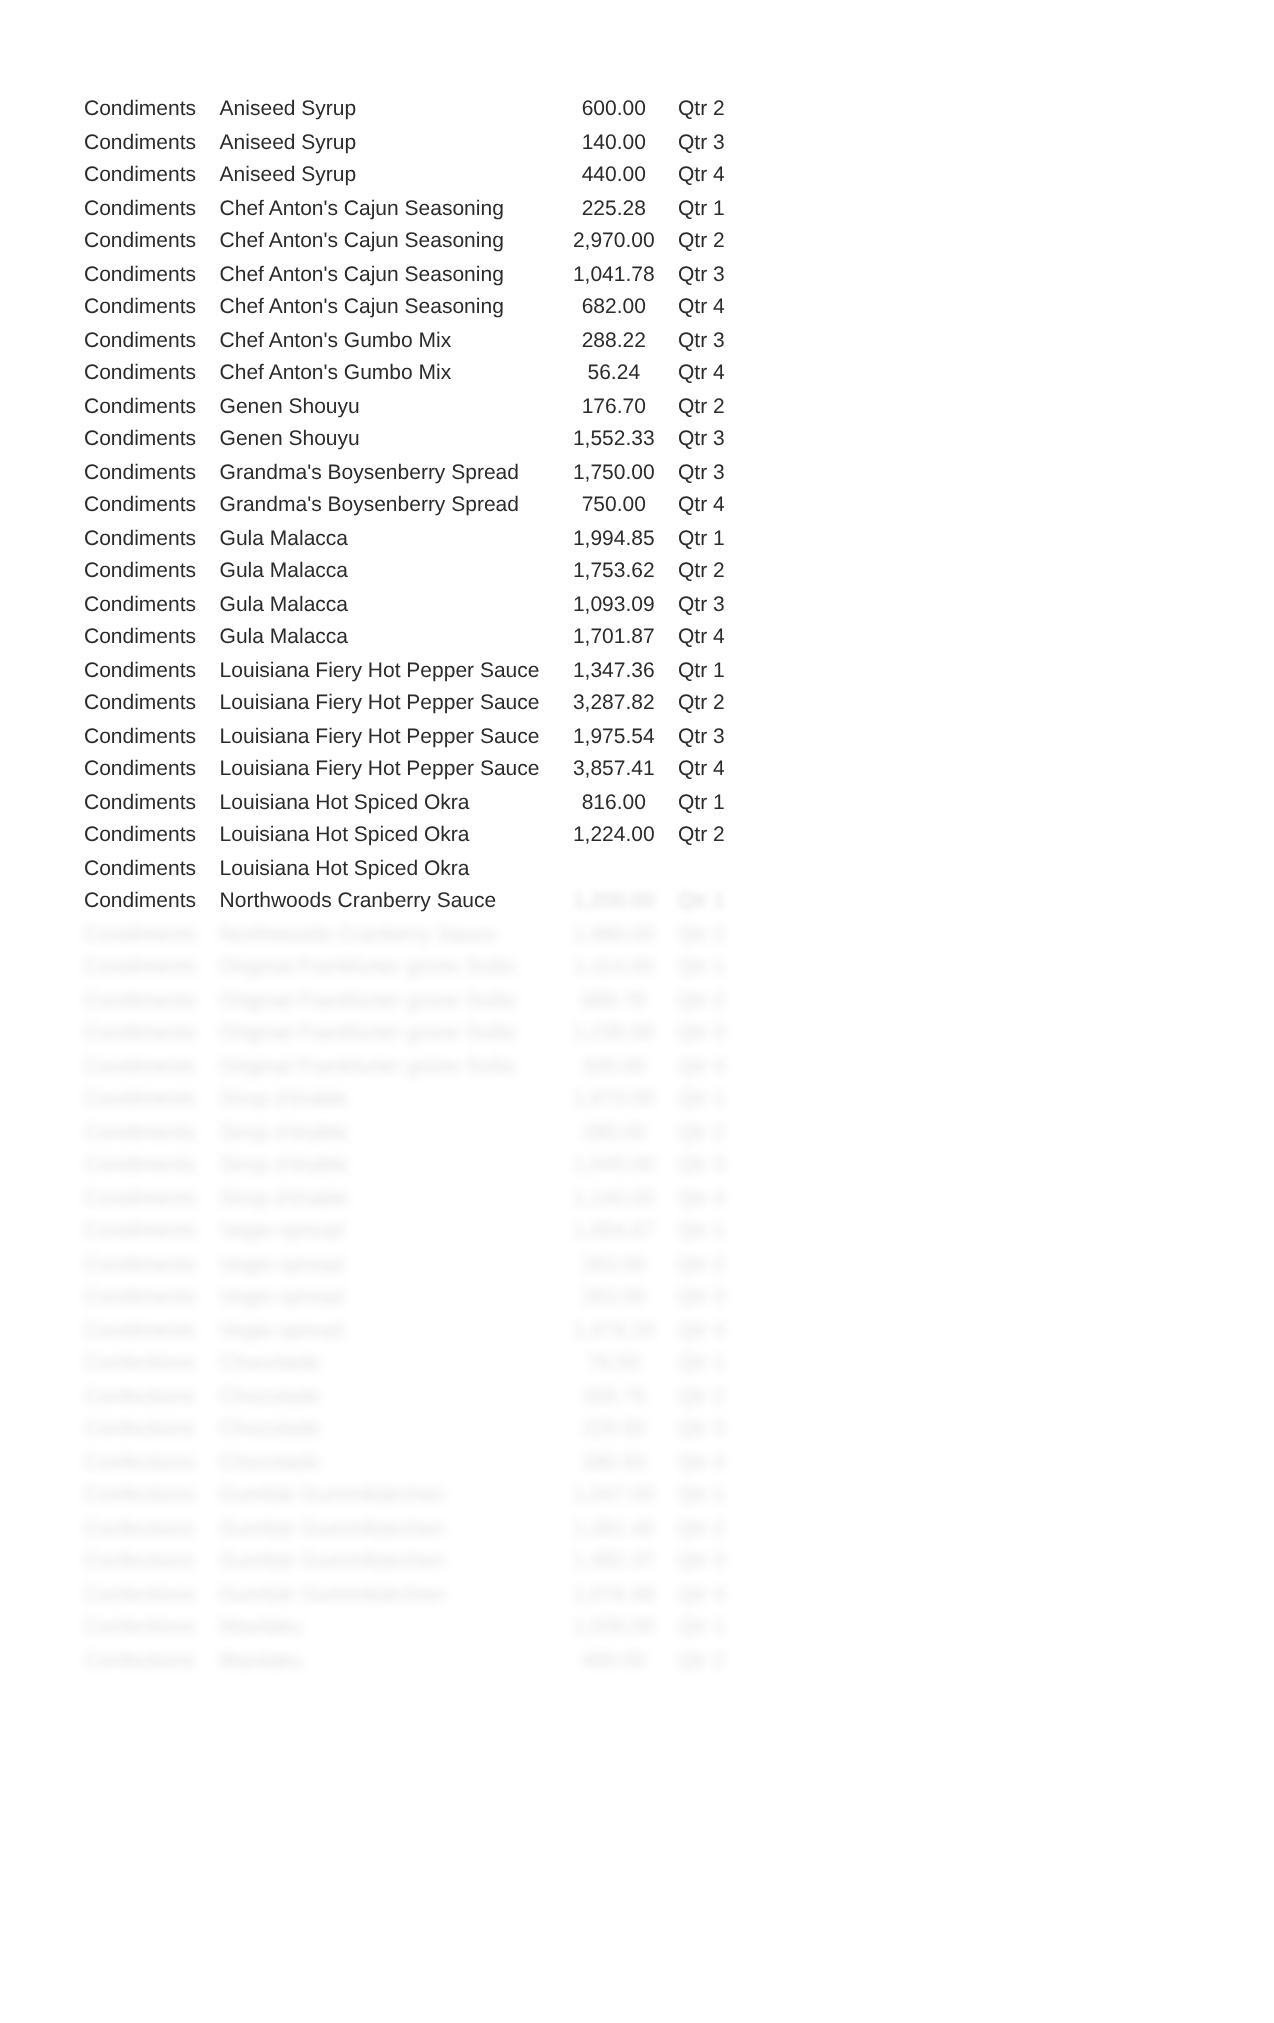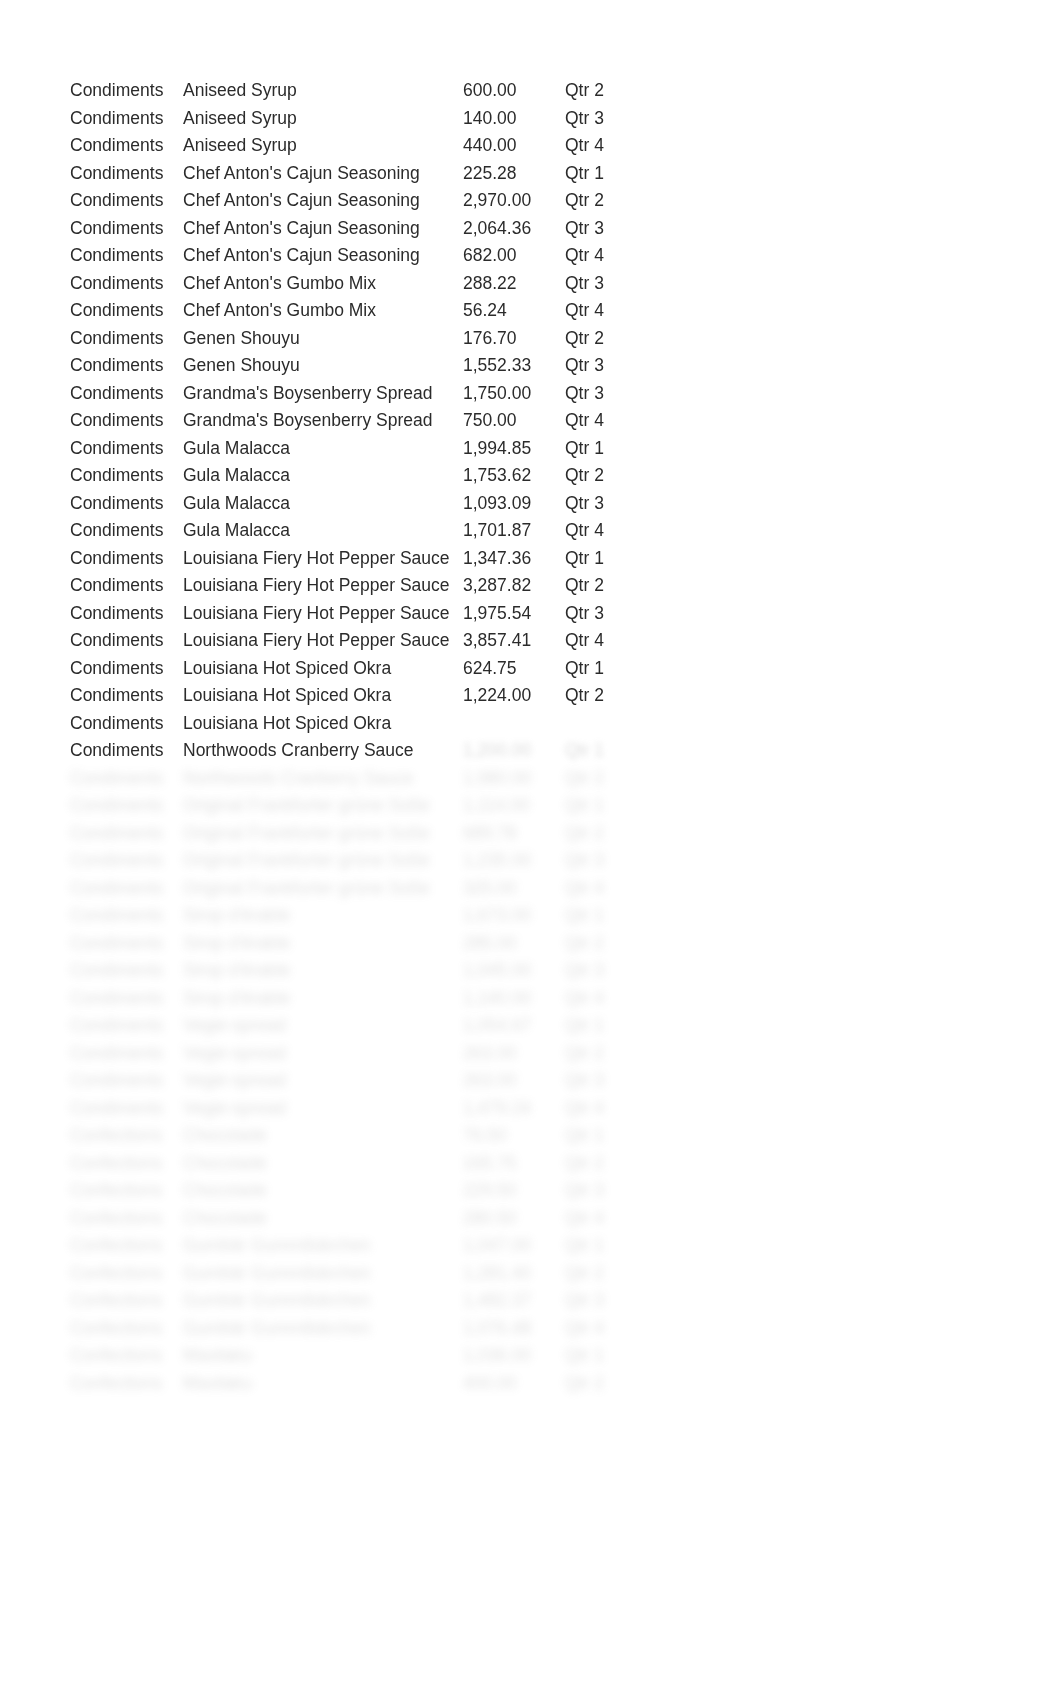--- a/index.html
+++ b/index.html
@@ -25,21 +25,21 @@
     .col-category {
       width: 113px;
       flex-shrink: 0;
     }
     .col-product {
       width: 280px;
       flex-shrink: 0;
     }
     .col-amount {
       width: 97px;
-      text-align: left;
+      text-align: center;
       flex-shrink: 0;
     }
     .col-qtr {
       padding-left: 5px;
     }
     .fade-section .row:nth-child(1) {
       filter: blur(0px);
       opacity: 1;
     }
     .fade-section .row:nth-child(2) .col-amount,
@@ -85,21 +85,21 @@
       </div>
       <div class="row">
         <span class="col-category">Condiments</span>
         <span class="col-product">Chef Anton's Cajun Seasoning</span>
         <span class="col-amount">2,970.00</span>
         <span class="col-qtr">Qtr 2</span>
       </div>
       <div class="row">
         <span class="col-category">Condiments</span>
         <span class="col-product">Chef Anton's Cajun Seasoning</span>
-        <span class="col-amount">2,064.36</span>
+        <span class="col-amount">1,041.78</span>
         <span class="col-qtr">Qtr 3</span>
       </div>
       <div class="row">
         <span class="col-category">Condiments</span>
         <span class="col-product">Chef Anton's Cajun Seasoning</span>
         <span class="col-amount">682.00</span>
         <span class="col-qtr">Qtr 4</span>
       </div>
       <div class="row">
         <span class="col-category">Condiments</span>
@@ -181,21 +181,21 @@
       </div>
       <div class="row">
         <span class="col-category">Condiments</span>
         <span class="col-product">Louisiana Fiery Hot Pepper Sauce</span>
         <span class="col-amount">3,857.41</span>
         <span class="col-qtr">Qtr 4</span>
       </div>
       <div class="row">
         <span class="col-category">Condiments</span>
         <span class="col-product">Louisiana Hot Spiced Okra</span>
-        <span class="col-amount">624.75</span>
+        <span class="col-amount">816.00</span>
         <span class="col-qtr">Qtr 1</span>
       </div>
       <div class="row">
         <span class="col-category">Condiments</span>
         <span class="col-product">Louisiana Hot Spiced Okra</span>
         <span class="col-amount">1,224.00</span>
         <span class="col-qtr">Qtr 2</span>
       </div>
     </div>
   <div class="fade-section" id="fade-table">

